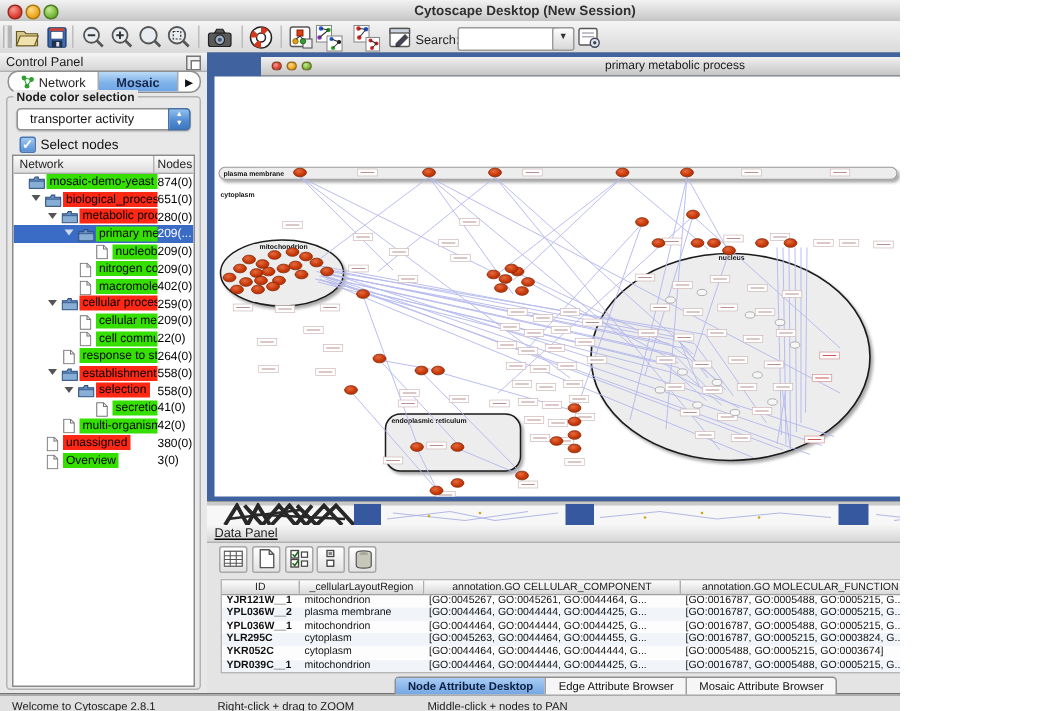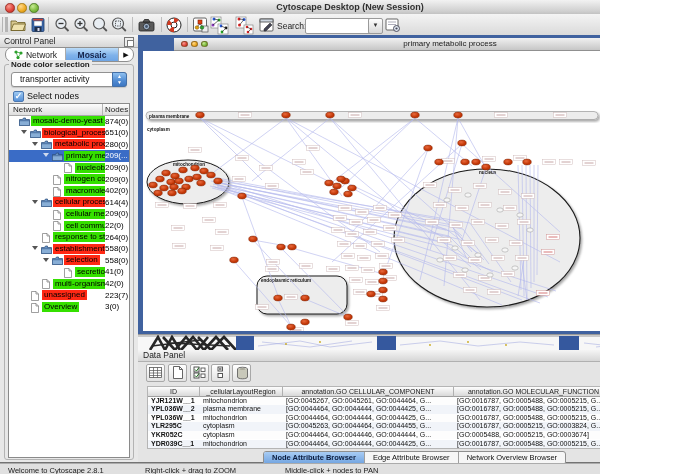--- a/index.html
+++ b/index.html
@@ -1,17 +1,17 @@
 <!DOCTYPE html>
 <html><head>
 <meta charset="utf-8">
 <style>
   html,body{margin:0;padding:0;}
   #stage{position:relative;width:600px;height:474px;overflow:hidden;
-    font-family:"Liberation Sans",sans-serif;background:#737373;
+    font-family:"Liberation Sans",sans-serif;background:#737373;text-decoration:underline;
     -webkit-font-smoothing:antialiased;}
   .abs{position:absolute;}
   
   #titlebar{left:0;top:0;width:700px;height:14px;
     background:linear-gradient(#f2f2f2,#cfcfcf 80%,#c2c2c2);
     border-bottom:1px solid #8d8d8d;}
   #titlebar .title{width:100%;text-align:center;font-size:9px;font-weight:bold;color:#303030;line-height:14px;}
   .tl{position:absolute;top:3.2px;width:7.5px;height:7.5px;border-radius:50%;}
   
   #toolbar{left:0;top:14px;width:700px;height:21px;
@@ -306,21 +306,21 @@
           <span class="tlabel" style="left:55px;background:#35e000;max-width:37px">macromolecule</span>
           <span class="tcount">402(0)</span>
         </div>
         <div class="trow" style="top: 92.7px;">
           <span class="tarrow" style="left:23px"></span>
           <svg class="ticon" style="left:32px" width="11" height="9">
             <path d="M0.5 2.5h3l1-1.5h2v1.5h4v6h-10z" fill="#6591c4" stroke="#2a4a78" stroke-width="0.7"></path>
             <path d="M0.5 3.8h10v4.7h-10z" fill="#88aed6" stroke="#2a4a78" stroke-width="0.5"></path>
           </svg>
           <span class="tlabel" style="left:44px;background:#ff2814;max-width:48px">cellular process</span>
-          <span class="tcount">614(4)</span>
+          <span class="tcount">259(0)</span>
         </div>
         <div class="trow" style="top: 104.3px;">
           <svg class="ticon" style="left:44px" width="8" height="10">
             <path d="M0.5 0.5h4.5l2.5 2.5v6.5h-7z" fill="#fff" stroke="#777" stroke-width="0.7"></path>
             <path d="M5 0.5v2.5h2.5" fill="none" stroke="#777" stroke-width="0.7"></path>
           </svg>
           <span class="tlabel" style="left:55px;background:#35e000;max-width:37px">cellular metabo</span>
           <span class="tcount">209(0)</span>
         </div>
         <div class="trow" style="top: 115.9px;">
@@ -372,21 +372,21 @@
           </svg>
           <span class="tlabel" style="left:44px;background:#35e000;max-width:48px">multi-organism pro</span>
           <span class="tcount">42(0)</span>
         </div>
         <div class="trow" style="top: 185.5px;">
           <svg class="ticon" style="left:22px" width="8" height="10">
             <path d="M0.5 0.5h4.5l2.5 2.5v6.5h-7z" fill="#fff" stroke="#777" stroke-width="0.7"></path>
             <path d="M5 0.5v2.5h2.5" fill="none" stroke="#777" stroke-width="0.7"></path>
           </svg>
           <span class="tlabel" style="left:33px;background:#ff2814;max-width:59px">unassigned</span>
-          <span class="tcount">223(7)</span>
+          <span class="tcount">380(0)</span>
         </div>
         <div class="trow" style="top: 197.1px;">
           <svg class="ticon" style="left:22px" width="8" height="10">
             <path d="M0.5 0.5h4.5l2.5 2.5v6.5h-7z" fill="#fff" stroke="#777" stroke-width="0.7"></path>
             <path d="M5 0.5v2.5h2.5" fill="none" stroke="#777" stroke-width="0.7"></path>
           </svg>
           <span class="tlabel" style="left:33px;background:#35e000;max-width:59px">Overview</span>
           <span class="tcount">3(0)</span>
         </div>
       </div>
@@ -1093,23 +1093,23 @@
       <div class="td" style="left:52px;top:52.5px;width:79px;">mitochondrion</div>
       <div class="td" style="left:135px;top:52.5px;width:167px;">[GO:0044464, GO:0044444, GO:0044425, G...</div>
       <div class="td" style="left:306px;top:52.5px;width:156px;">[GO:0016787, GO:0005488, GO:0005215, G...</div>
     </div>
   <div class="abs" id="dp-scroll">
     <div id="dp-thumb"></div>
     <div class="scr-btn" style="top:31px;">▲</div>
     <div class="scr-btn" style="top:42px;">▼</div>
   </div>
   <div class="abs" id="dp-tabs">
-      <div class="dp-tab sel">Node Attribute Browser</div>
+      <div class="dp-tab sel">Node Attribute Desktop</div>
       <div class="dp-tab">Edge Attribute Browser</div>
-      <div class="dp-tab">Network Overview Browser</div>
+      <div class="dp-tab">Mosaic Attribute Browser</div>
     </div>
 
   <div class="abs" id="statusbar">
     <span style="left:8px;">Welcome to Cytoscape 2.8.1</span>
     <span style="left:145px;">Right-click + drag to ZOOM</span>
     <span style="left:285px;">Middle-click + nodes to PAN</span>
   </div>
   <div class="abs" id="grip"></div>
 
 </div>

